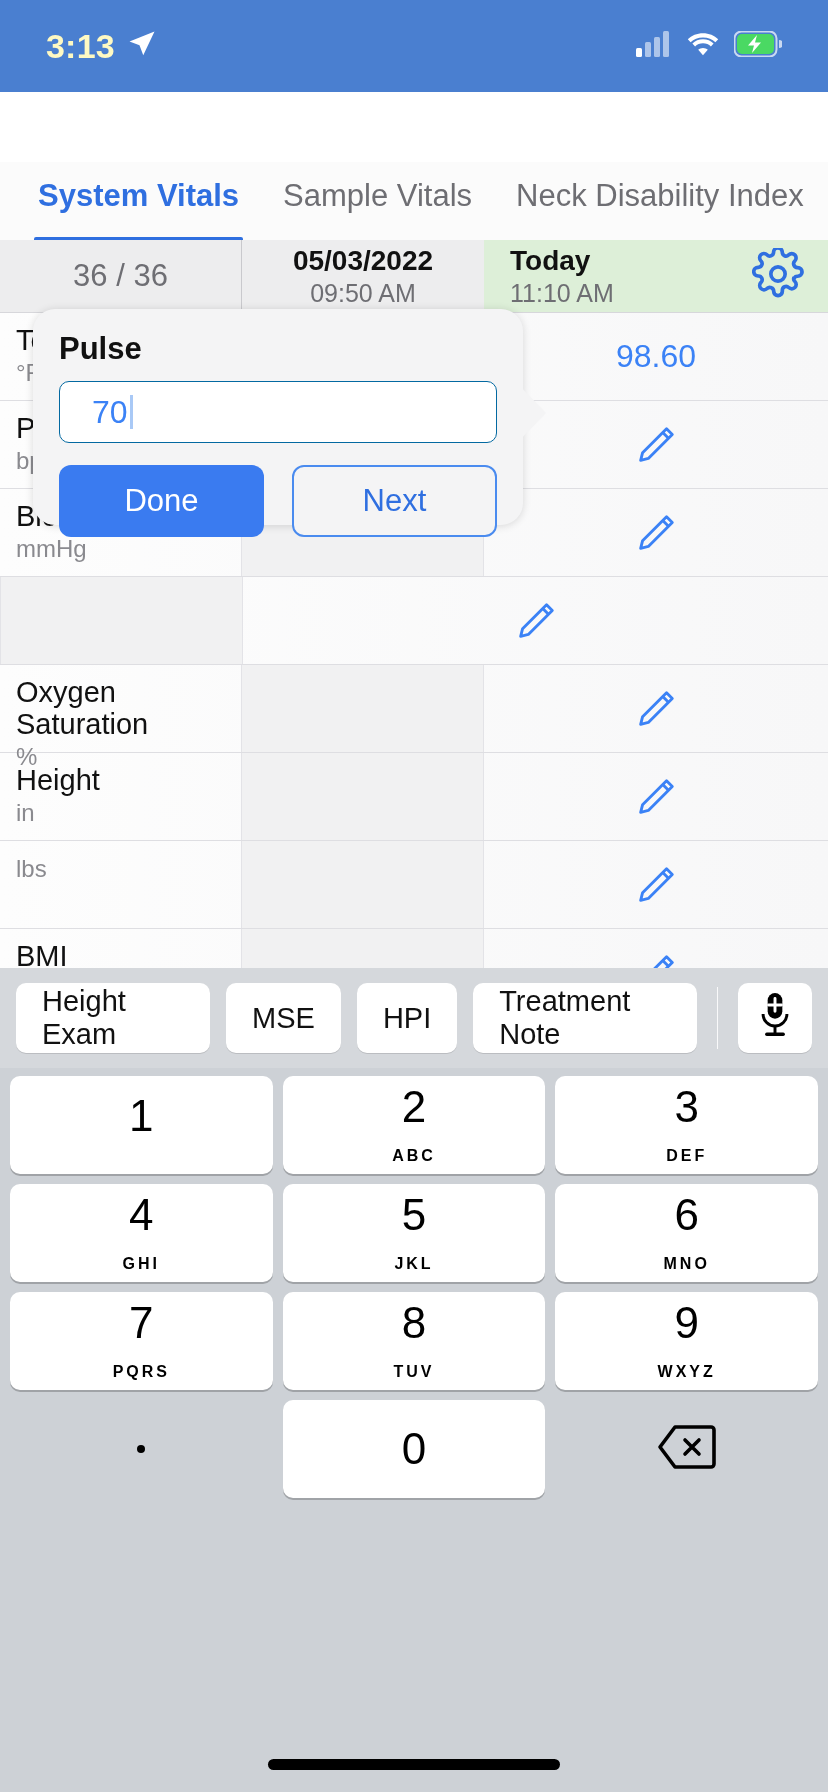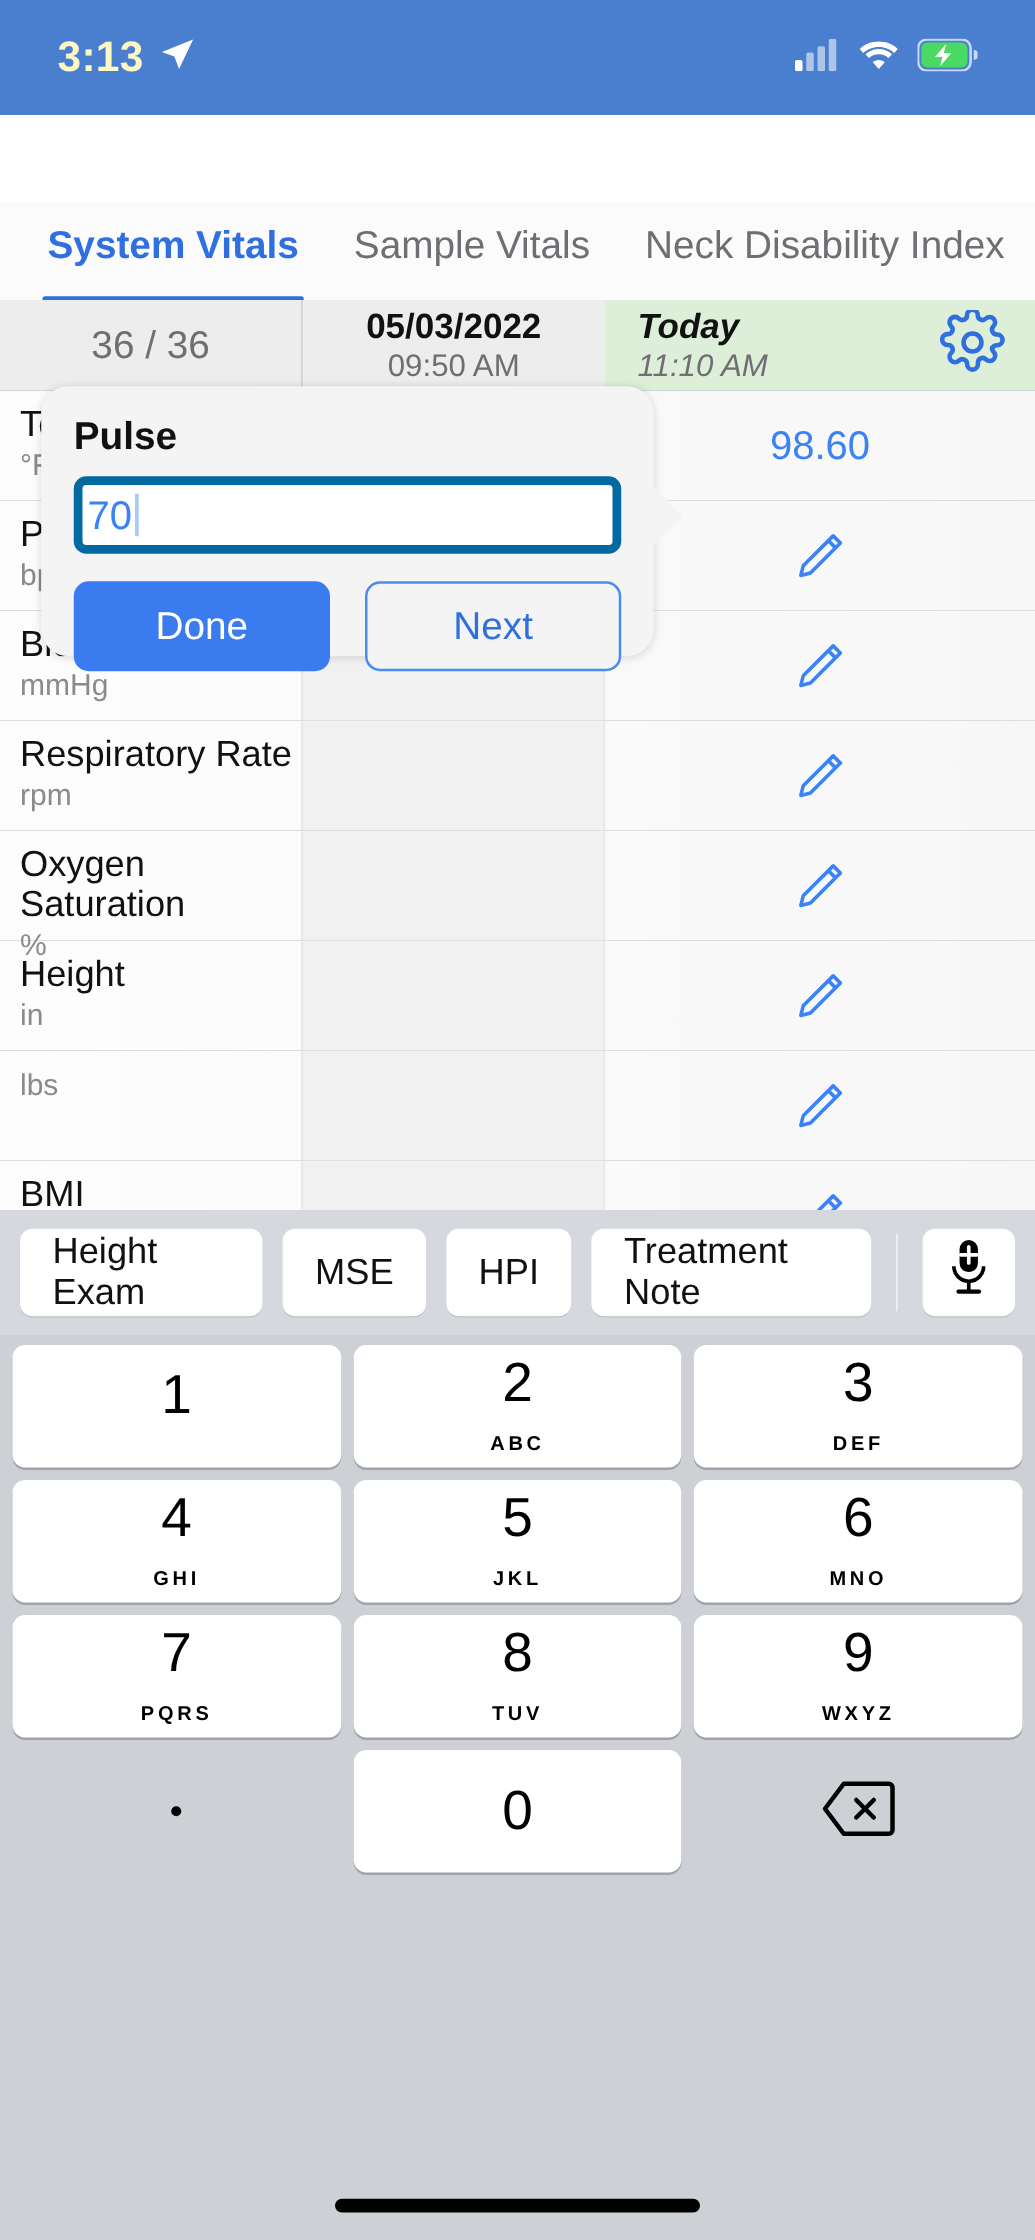--- a/index.html
+++ b/index.html
@@ -50,21 +50,21 @@
   .colhead {
     position: absolute; left: 0; top: 240px; width: 828px; height: 73px;
     display: flex; border-bottom: 1px solid #d7d7db;
   }
   .ch-cell { display: flex; flex-direction: column; align-items: center; justify-content: center; }
   .ch-count { width: 241px; background: #ededee; color: #6e6e73; font-size: 31px;
     display: flex; align-items: center; justify-content: center; }
   .ch-prev { width: 243px; background: #ededee; border-left: 1px solid #c9c9cd; }
   .ch-today { flex: 1; background: #ddefd8; display: flex; flex-direction: row;
     align-items: center; justify-content: space-between; padding: 0 24px 0 26px; }
-  .ch-today-txt { display: flex; flex-direction: column; font-style: italic; }
+  .ch-today-txt { display: flex; flex-direction: column; }
   .ch-date { font-size: 28px; color: #111; font-weight: 600; line-height: 1.25; }
   .ch-time { font-size: 25px; color: #6e6e73; line-height: 1.25; }
 
   
   .table { position: absolute; left: 0; top: 313px; width: 828px; height: 655px; overflow: hidden; }
   .vrow { display: flex; height: 88px; border-bottom: 1px solid #dedee2;
     background: linear-gradient(to right,#fdfdfd, #f7f7f8); }
   .vrow .c-label { width: 241px; padding: 12px 0 0 16px; }
   .v-name { font-size: 29px; color: #111; font-weight: 500; line-height: 1.1; }
   .v-unit { font-size: 24px; color: #8a8a8f; line-height: 1.35; }
@@ -79,22 +79,22 @@
     position: absolute; left: 33px; top: 309px; width: 490px; height: 216px;
     background: #f4f4f5; border-radius: 22px; z-index: 40;
     box-shadow: 0 1px 8px rgba(0,0,0,0.14);
     padding: 22px 26px 0 26px;
   }
   .pop-tail {
     position: absolute; left: 516px; top: 382px; width: 34px; height: 62px; z-index: 41;
   }
   .pop-title { font-size: 31px; font-weight: 700; color: #111; margin-bottom: 14px; }
   .pop-input {
-    height: 62px; background: #fff; border: 7px solid #0369a1; border-radius: 10px;
-    display: flex; align-items: center; padding: 0 4px;
+    height: 62px; background: #fff; border: 1px solid #0369a1; border-radius: 10px;
+    display: flex; align-items: center; padding: 0 32px;
   }
   .pop-input .val { font-size: 32px; color: #3b82f6; }
   .caret { width: 3px; height: 34px; background: #a9c9f6; margin-left: 2px; }
   .pop-btns { display: flex; gap: 28px; margin-top: 22px; }
   .btn { height: 72px; width: 214px; border-radius: 12px; display: flex;
     align-items: center; justify-content: center; font-size: 31px; }
   .btn-primary { background: #3a7bf0; color: #fff; }
   .btn-secondary { background: #f4f4f5; color: #2f6fe0; border: 2px solid #4a8bef; }
 
   
@@ -228,24 +228,20 @@
         <span class="pencil">
           <svg width="46" height="46" viewBox="0 0 24 24" fill="none" stroke="#3b82f6" stroke-width="1.5" stroke-linejoin="round">
             <path d="M17.5 3.5l3 3L8 19l-4 1 1-4z"></path>
               <path d="M15.5 5.5l3 3"></path>
           </svg>
         </span>
       </div>
     </div>
 
     <div class="vrow">
-      <div class="c-label">
-        <div class="v-name">Respiratory Rate</div>
-        <div class="v-unit">rpm</div>
-      </div>
       <div class="c-prev"></div>
       <div class="c-today">
         <span class="pencil">
           <svg width="46" height="46" viewBox="0 0 24 24" fill="none" stroke="#3b82f6" stroke-width="1.5" stroke-linejoin="round">
             <path d="M17.5 3.5l3 3L8 19l-4 1 1-4z"></path>
               <path d="M15.5 5.5l3 3"></path>
           </svg>
         </span>
       </div>
     </div>

